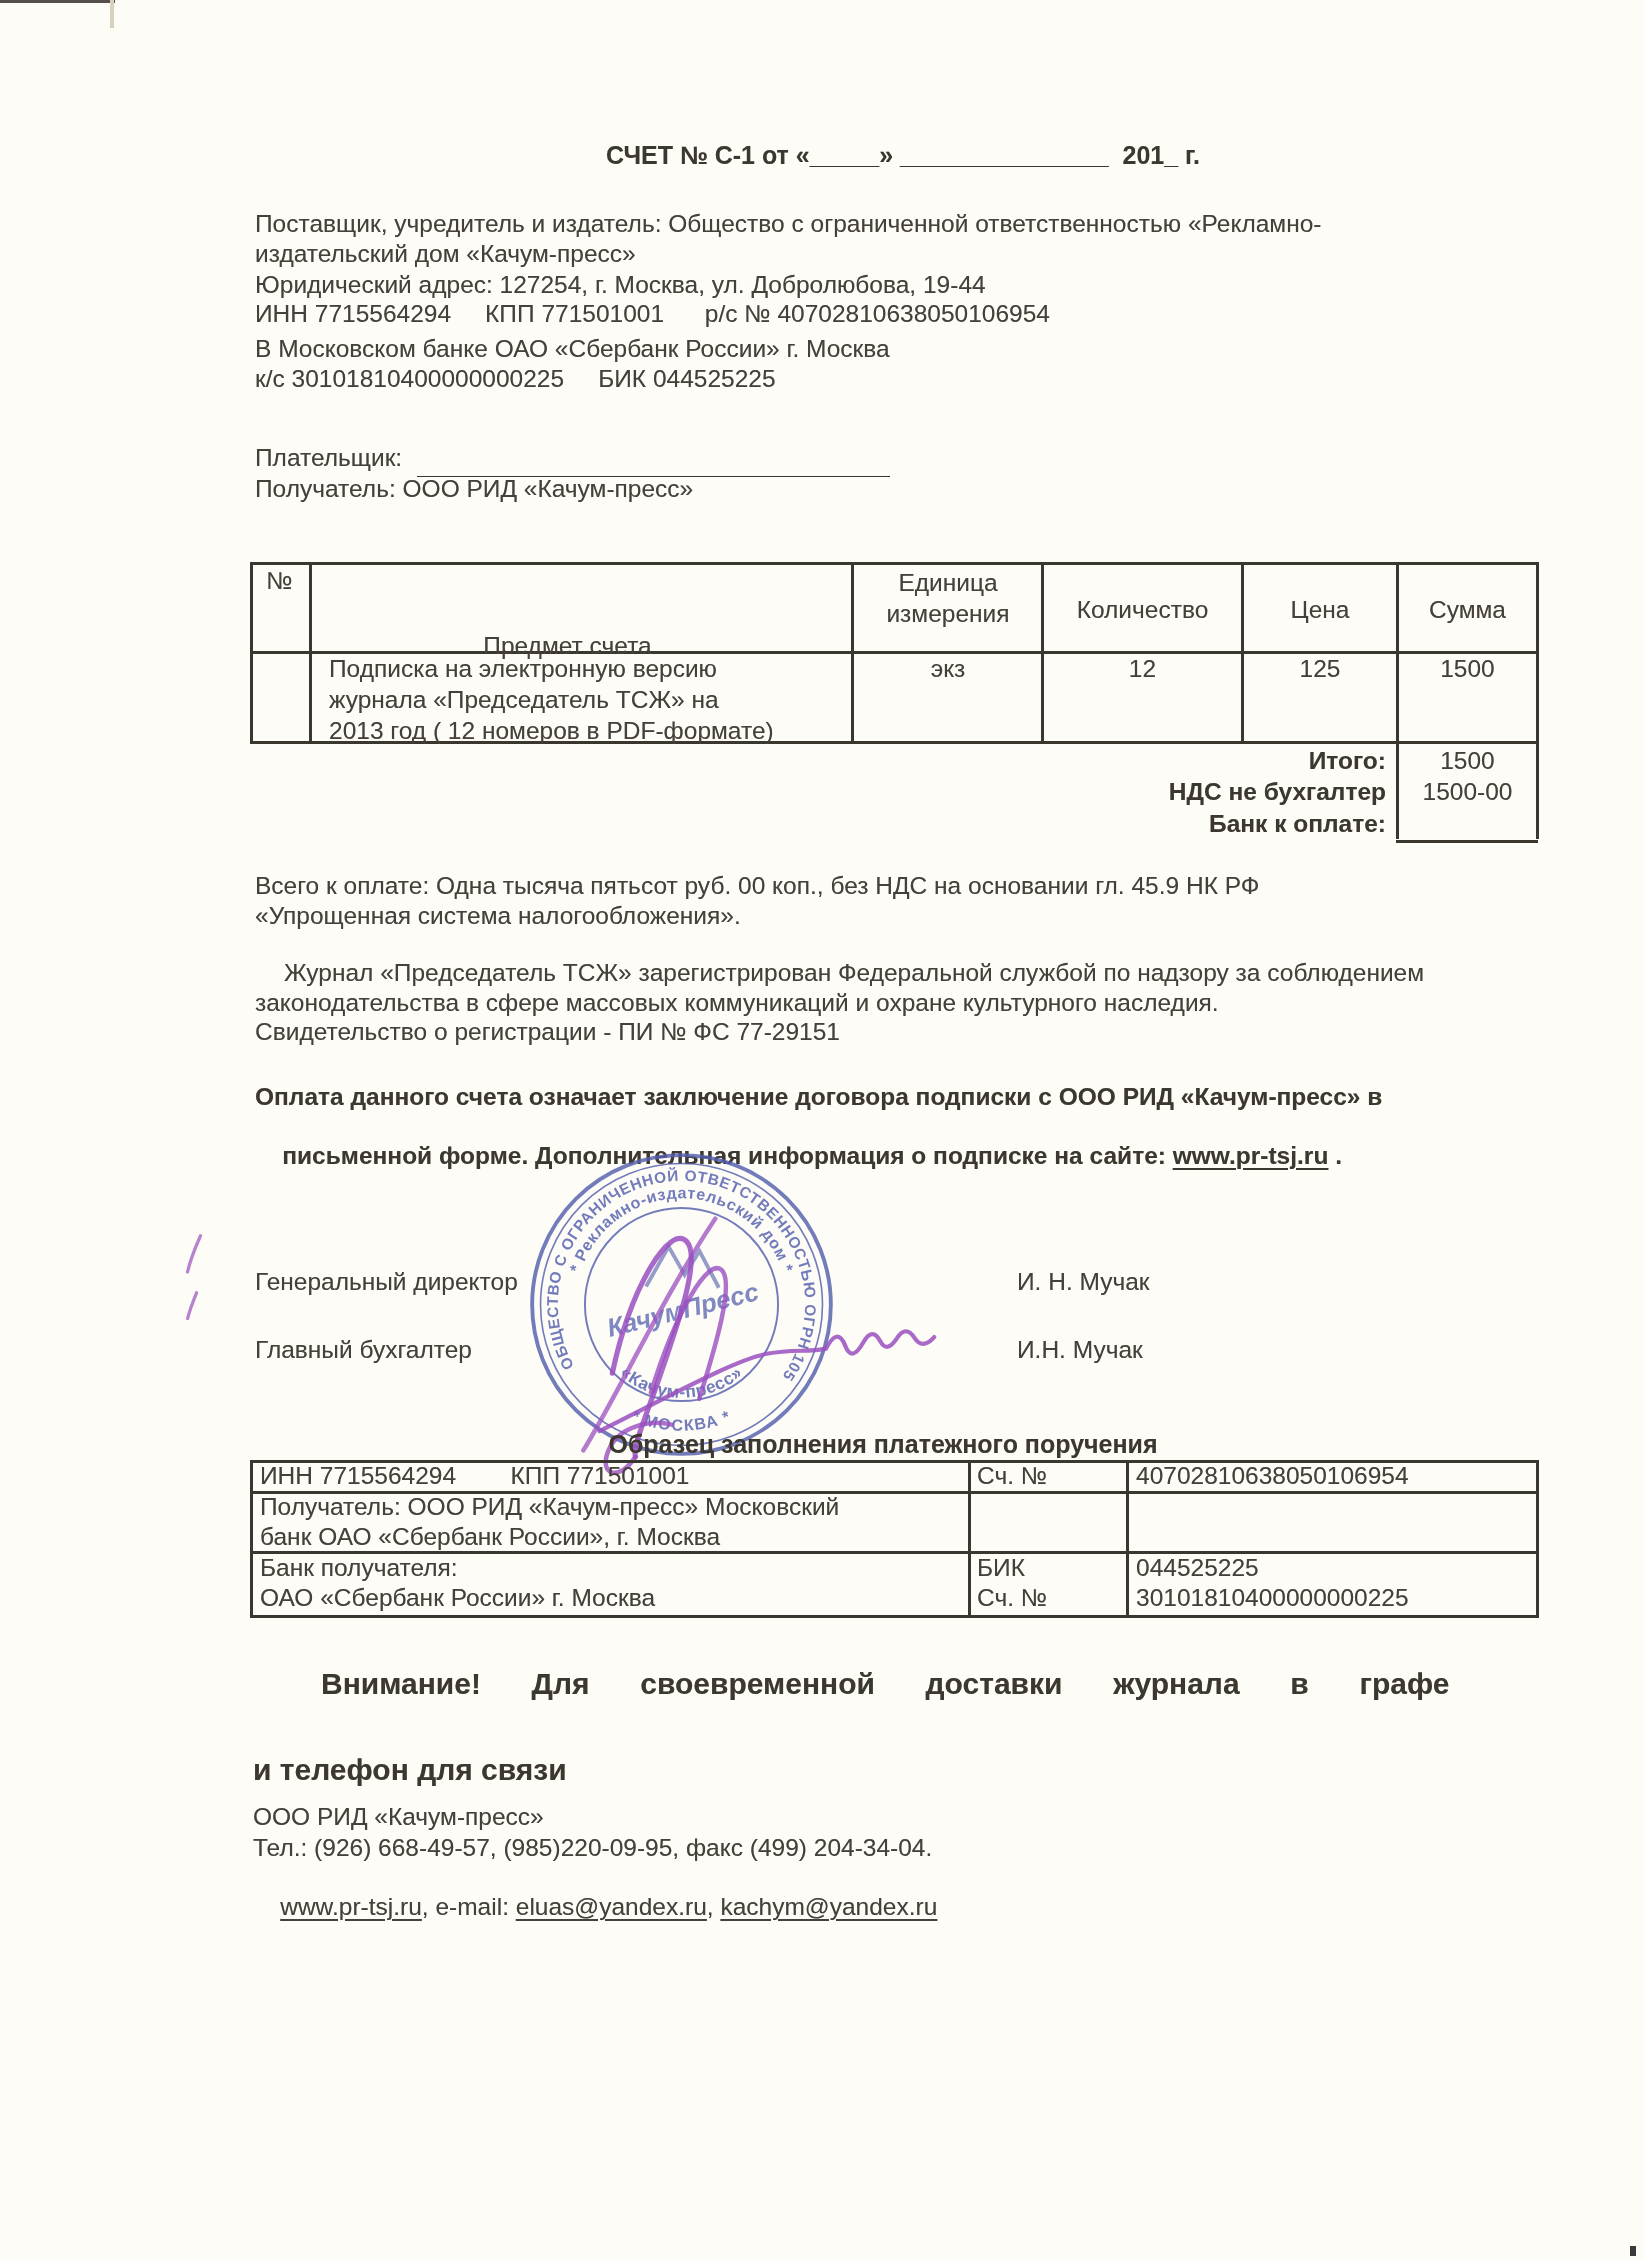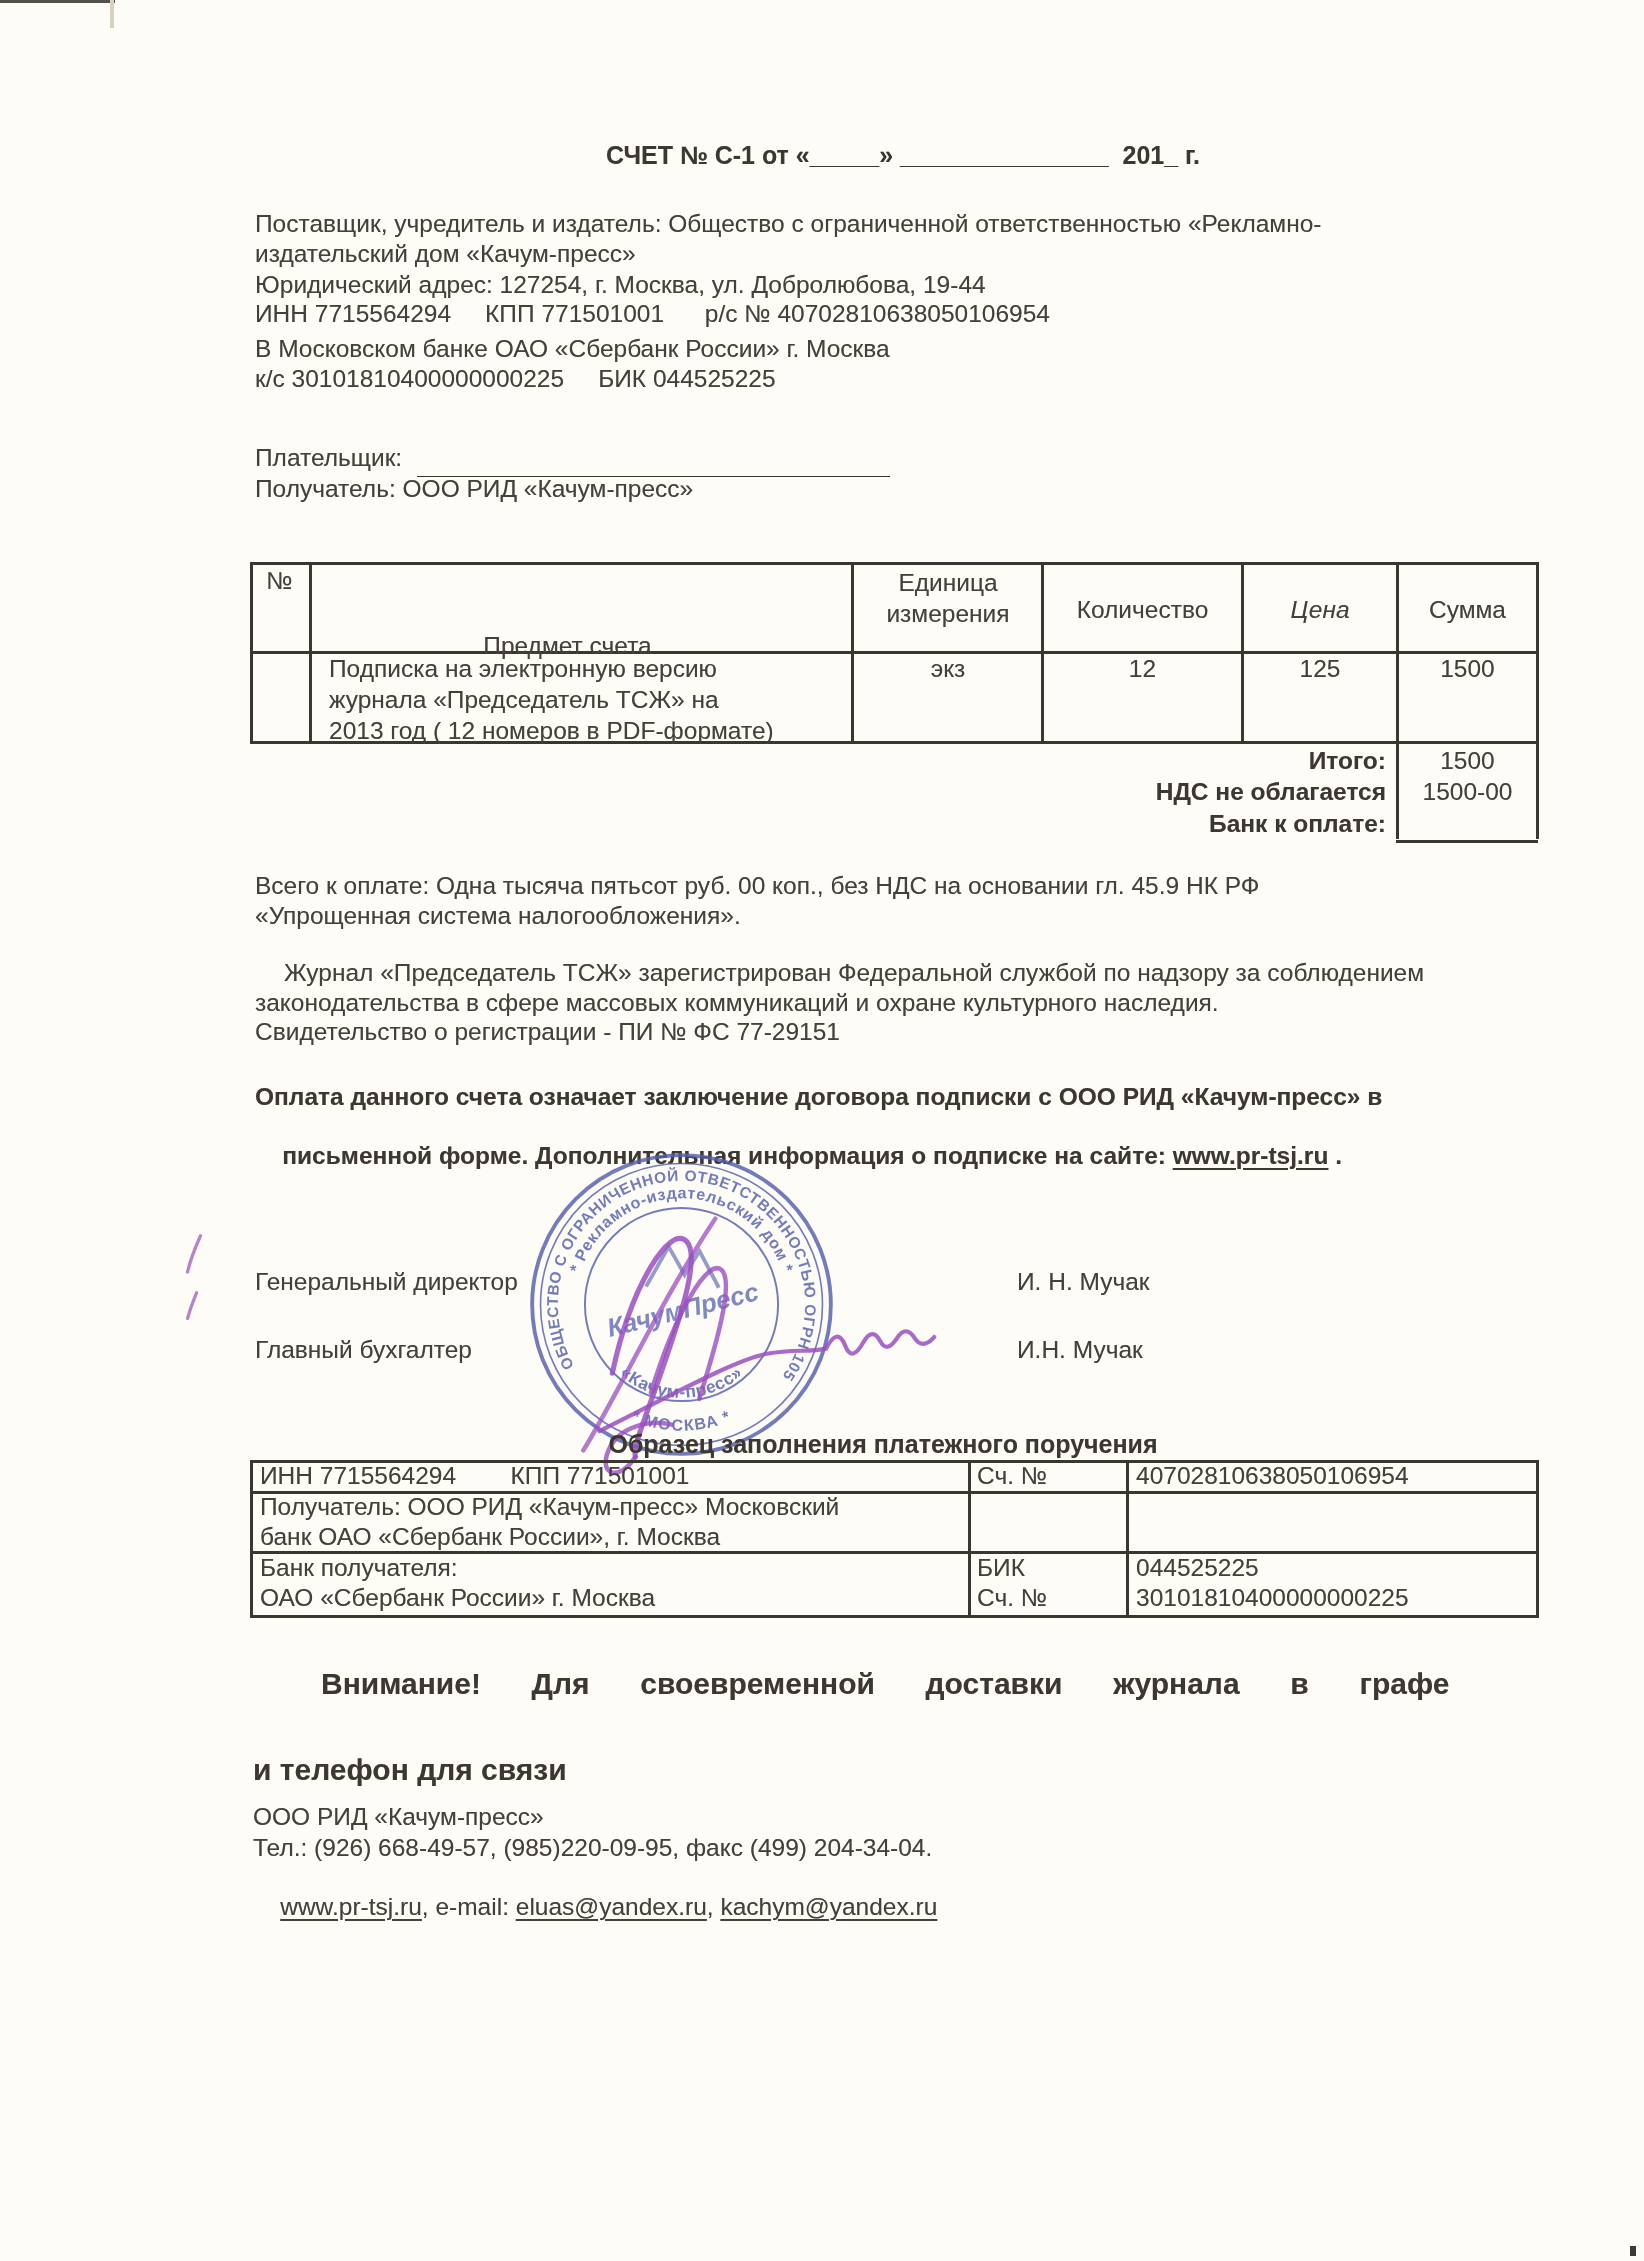--- a/index.html
+++ b/index.html
@@ -56,34 +56,34 @@
 
   <div class="vline" style="left:1396px;top:741px;width:2.6px;height:98px;"></div>
   <div class="vline" style="left:1536px;top:741px;width:2.6px;height:98px;"></div>
   <div class="hline" style="left:1396px;top:840px;width:142px;height:2.6px;"></div>
 
   <div class="line ctr" style="left:250px;top:567px;width:59px;">№</div>
   <div class="line ctr" style="left:312px;top:632px;width:511px;">Предмет счета</div>
   <div class="line ctr" style="left:854px;top:569px;width:188px;">Единица</div>
   <div class="line ctr" style="left:854px;top:600px;width:188px;">измерения</div>
   <div class="line ctr" style="left:1044px;top:596px;width:197px;">Количество</div>
-  <div class="line ctr" style="left:1244px;top:596px;width:152px;font-style:italic;">Цена</div>
+  <div class="line ctr" style="left:1244px;top:596px;width:152px;">Цена</div>
   <div class="line ctr" style="left:1399px;top:596px;width:137px;">Сумма</div>
 
   <div class="line" style="left:329px;top:655px;">Подписка на электронную версию</div>
   <div class="line" style="left:329px;top:686px;">журнала «Председатель ТСЖ» на</div>
   <div class="line" style="left:329px;top:717px;">2013 год ( 12 номеров в PDF-формате)</div>
   <div class="line ctr" style="left:854px;top:655px;width:188px;">экз</div>
   <div class="line ctr" style="left:1044px;top:655px;width:197px;">12</div>
   <div class="line ctr" style="left:1244px;top:655px;width:152px;">125</div>
   <div class="line ctr" style="left:1399px;top:655px;width:137px;">1500</div>
 
   <div class="line b rt" style="left:838px;top:747px;width:548px;text-align:right;">Итого:</div>
   <div class="line ctr" style="left:1399px;top:747px;width:137px;">1500</div>
-  <div class="line b rt" style="left:838px;top:778px;width:548px;">НДС не облагается</div>
+  <div class="line b rt" style="left:838px;top:778px;width:548px;">НДС не бухгалтер</div>
   <div class="line ctr" style="left:1399px;top:778px;width:137px;">1500-00</div>
   <div class="line b rt" style="left:838px;top:810px;width:548px;">Банк к оплате:</div>
 
   <div class="line" style="left:255px;top:872px;">Всего к оплате: Одна тысяча пятьсот руб. 00 коп., без НДС на основании гл. 45.9 НК РФ</div>
   <div class="line" style="left:255px;top:902px;">«Упрощенная система налогообложения».</div>
 
   <div class="line" style="left:255px;top:959px;margin-left:29px;">Журнал «Председатель ТСЖ» зарегистрирован Федеральной службой по надзору за соблюдением</div>
   <div class="line" style="left:255px;top:989px;">законодательства в сфере массовых коммуникаций и охране культурного наследия.</div>
   <div class="line" style="left:255px;top:1018px;">Свидетельство о регистрации - ПИ № ФС 77-29151</div>
 

